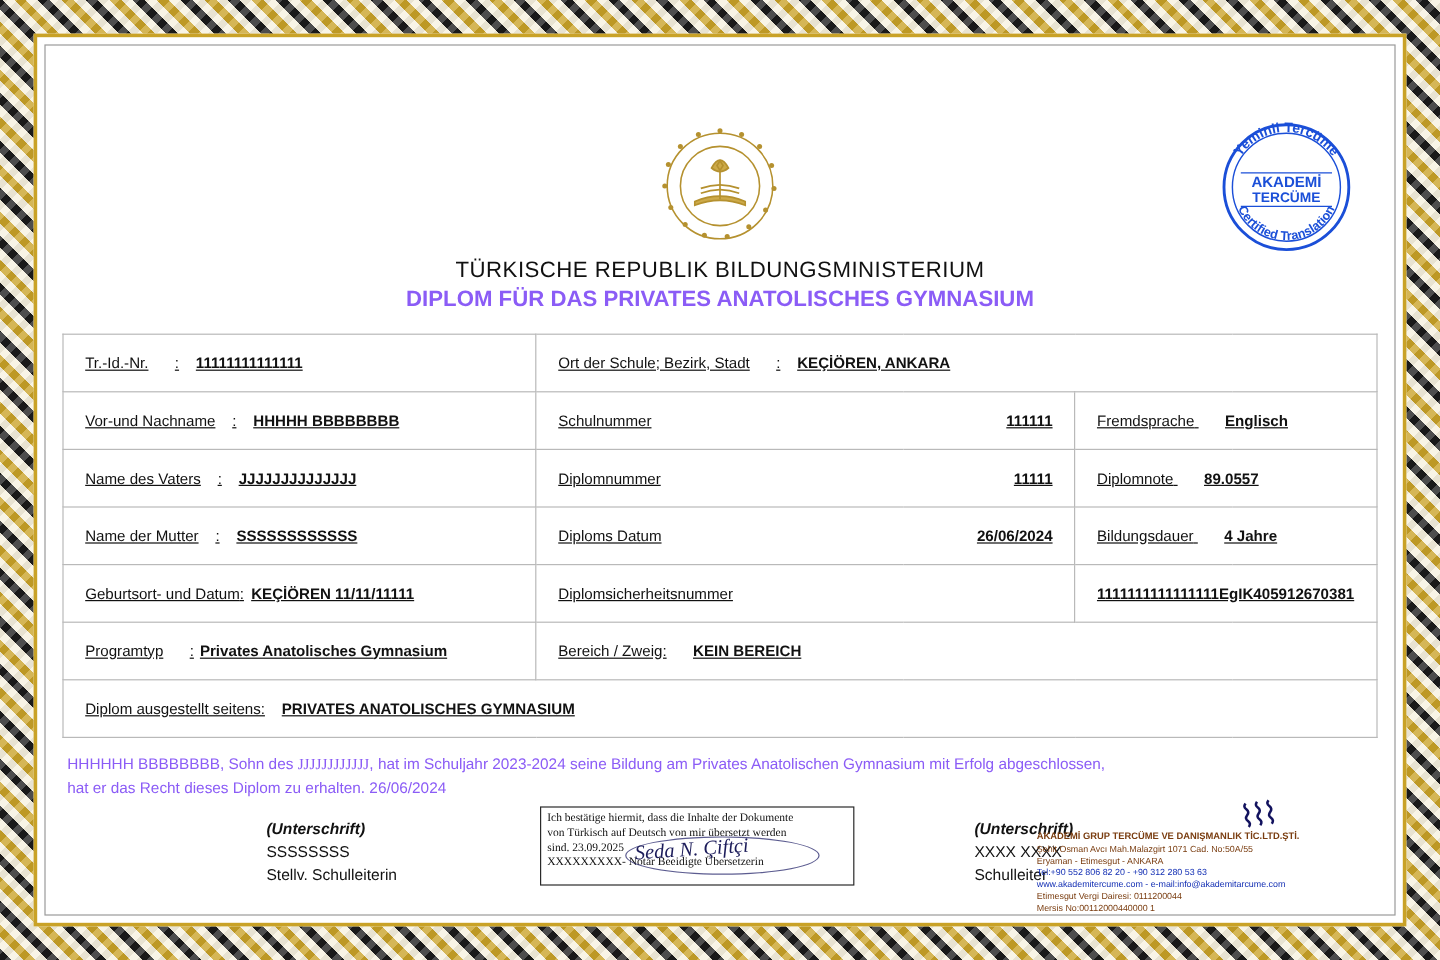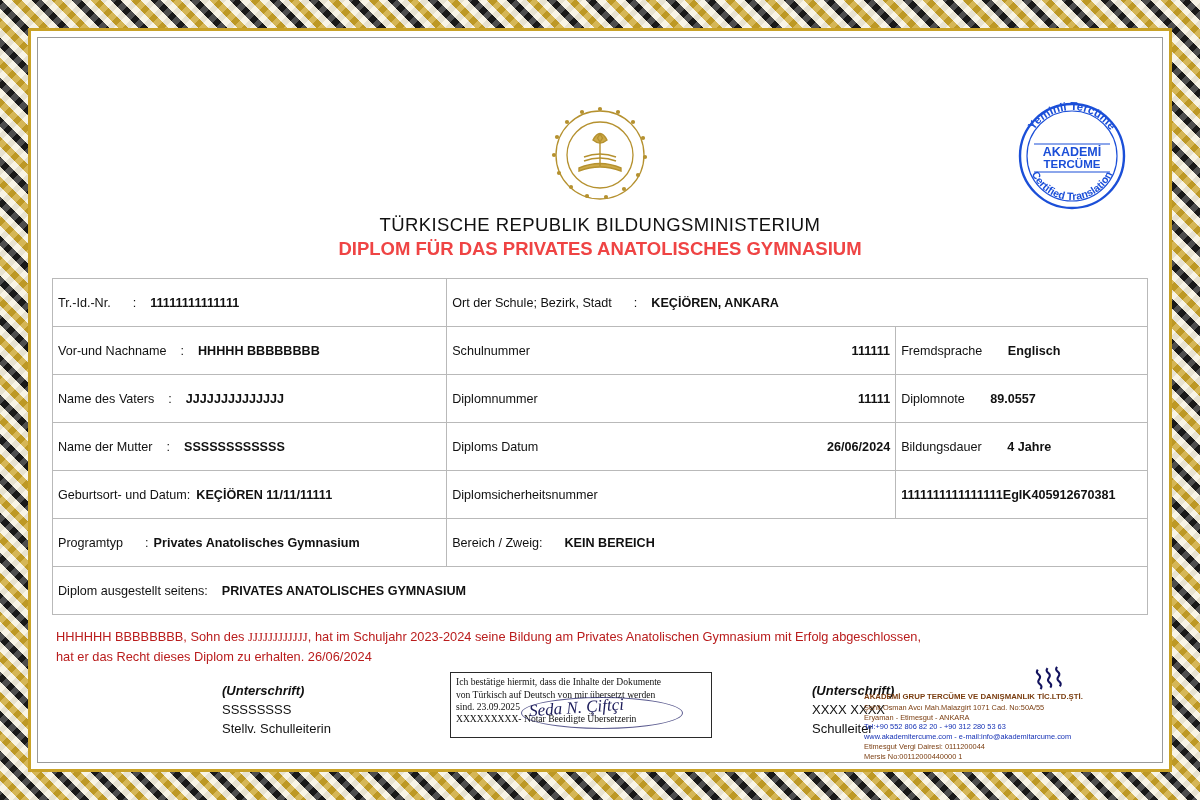--- a/index.html
+++ b/index.html
@@ -51,53 +51,54 @@
     width:130px; height:110px;
   }
   .seal-stamp{
     position:absolute; right:30px; top:58px;
     width:120px; height:120px;
   }
 
   
   .titles{ text-align:center; margin-top:176px; }
   .t1{ font-size:18.5px; letter-spacing:.4px; color:#111; }
-  .t2{ font-size:18.5px; font-weight:bold; color:#ef4444; margin-top:2px; }
+  .t2{ font-size:18.5px; font-weight:bold; color:#8b5cf6; margin-top:2px; }
 
   
   table.info{
     width:100%;
     border-collapse:collapse;
     margin-top:18px;
     table-layout:fixed;
   }
   table.info td{
     border:1px solid #b9b9b9;
     height:47px;
-    padding:0 5px;
+    padding:0 18px;
     font-size:12.6px;
     color:#111;
     vertical-align:middle;
     white-space:nowrap;
     overflow:hidden;
+    text-decoration:underline;
   }
   .lbl{ color:#111; }
   .val{ font-weight:bold; }
   .cellflex{ display:flex; align-items:center; }
   .cellflex .lbl{ flex:0 0 auto; }
   .spread{ display:flex; align-items:flex-start; justify-content:space-between;gap:12px; }
   .gap14{ margin-left:14px; }
   .gap22{ margin-left:22px; }
 
   
   .para{
     margin:12px 4px 0 4px;
     font-size:12.8px;
     line-height:1.5;
-    color:#b91c1c;
+    color:#8b5cf6;
   }
   .para .hand{ font-family:"Liberation Serif", serif; }
 
   
   .sigrow{
     position:relative;
     margin-top:14px;
     height:110px;
   }
   .sig{

